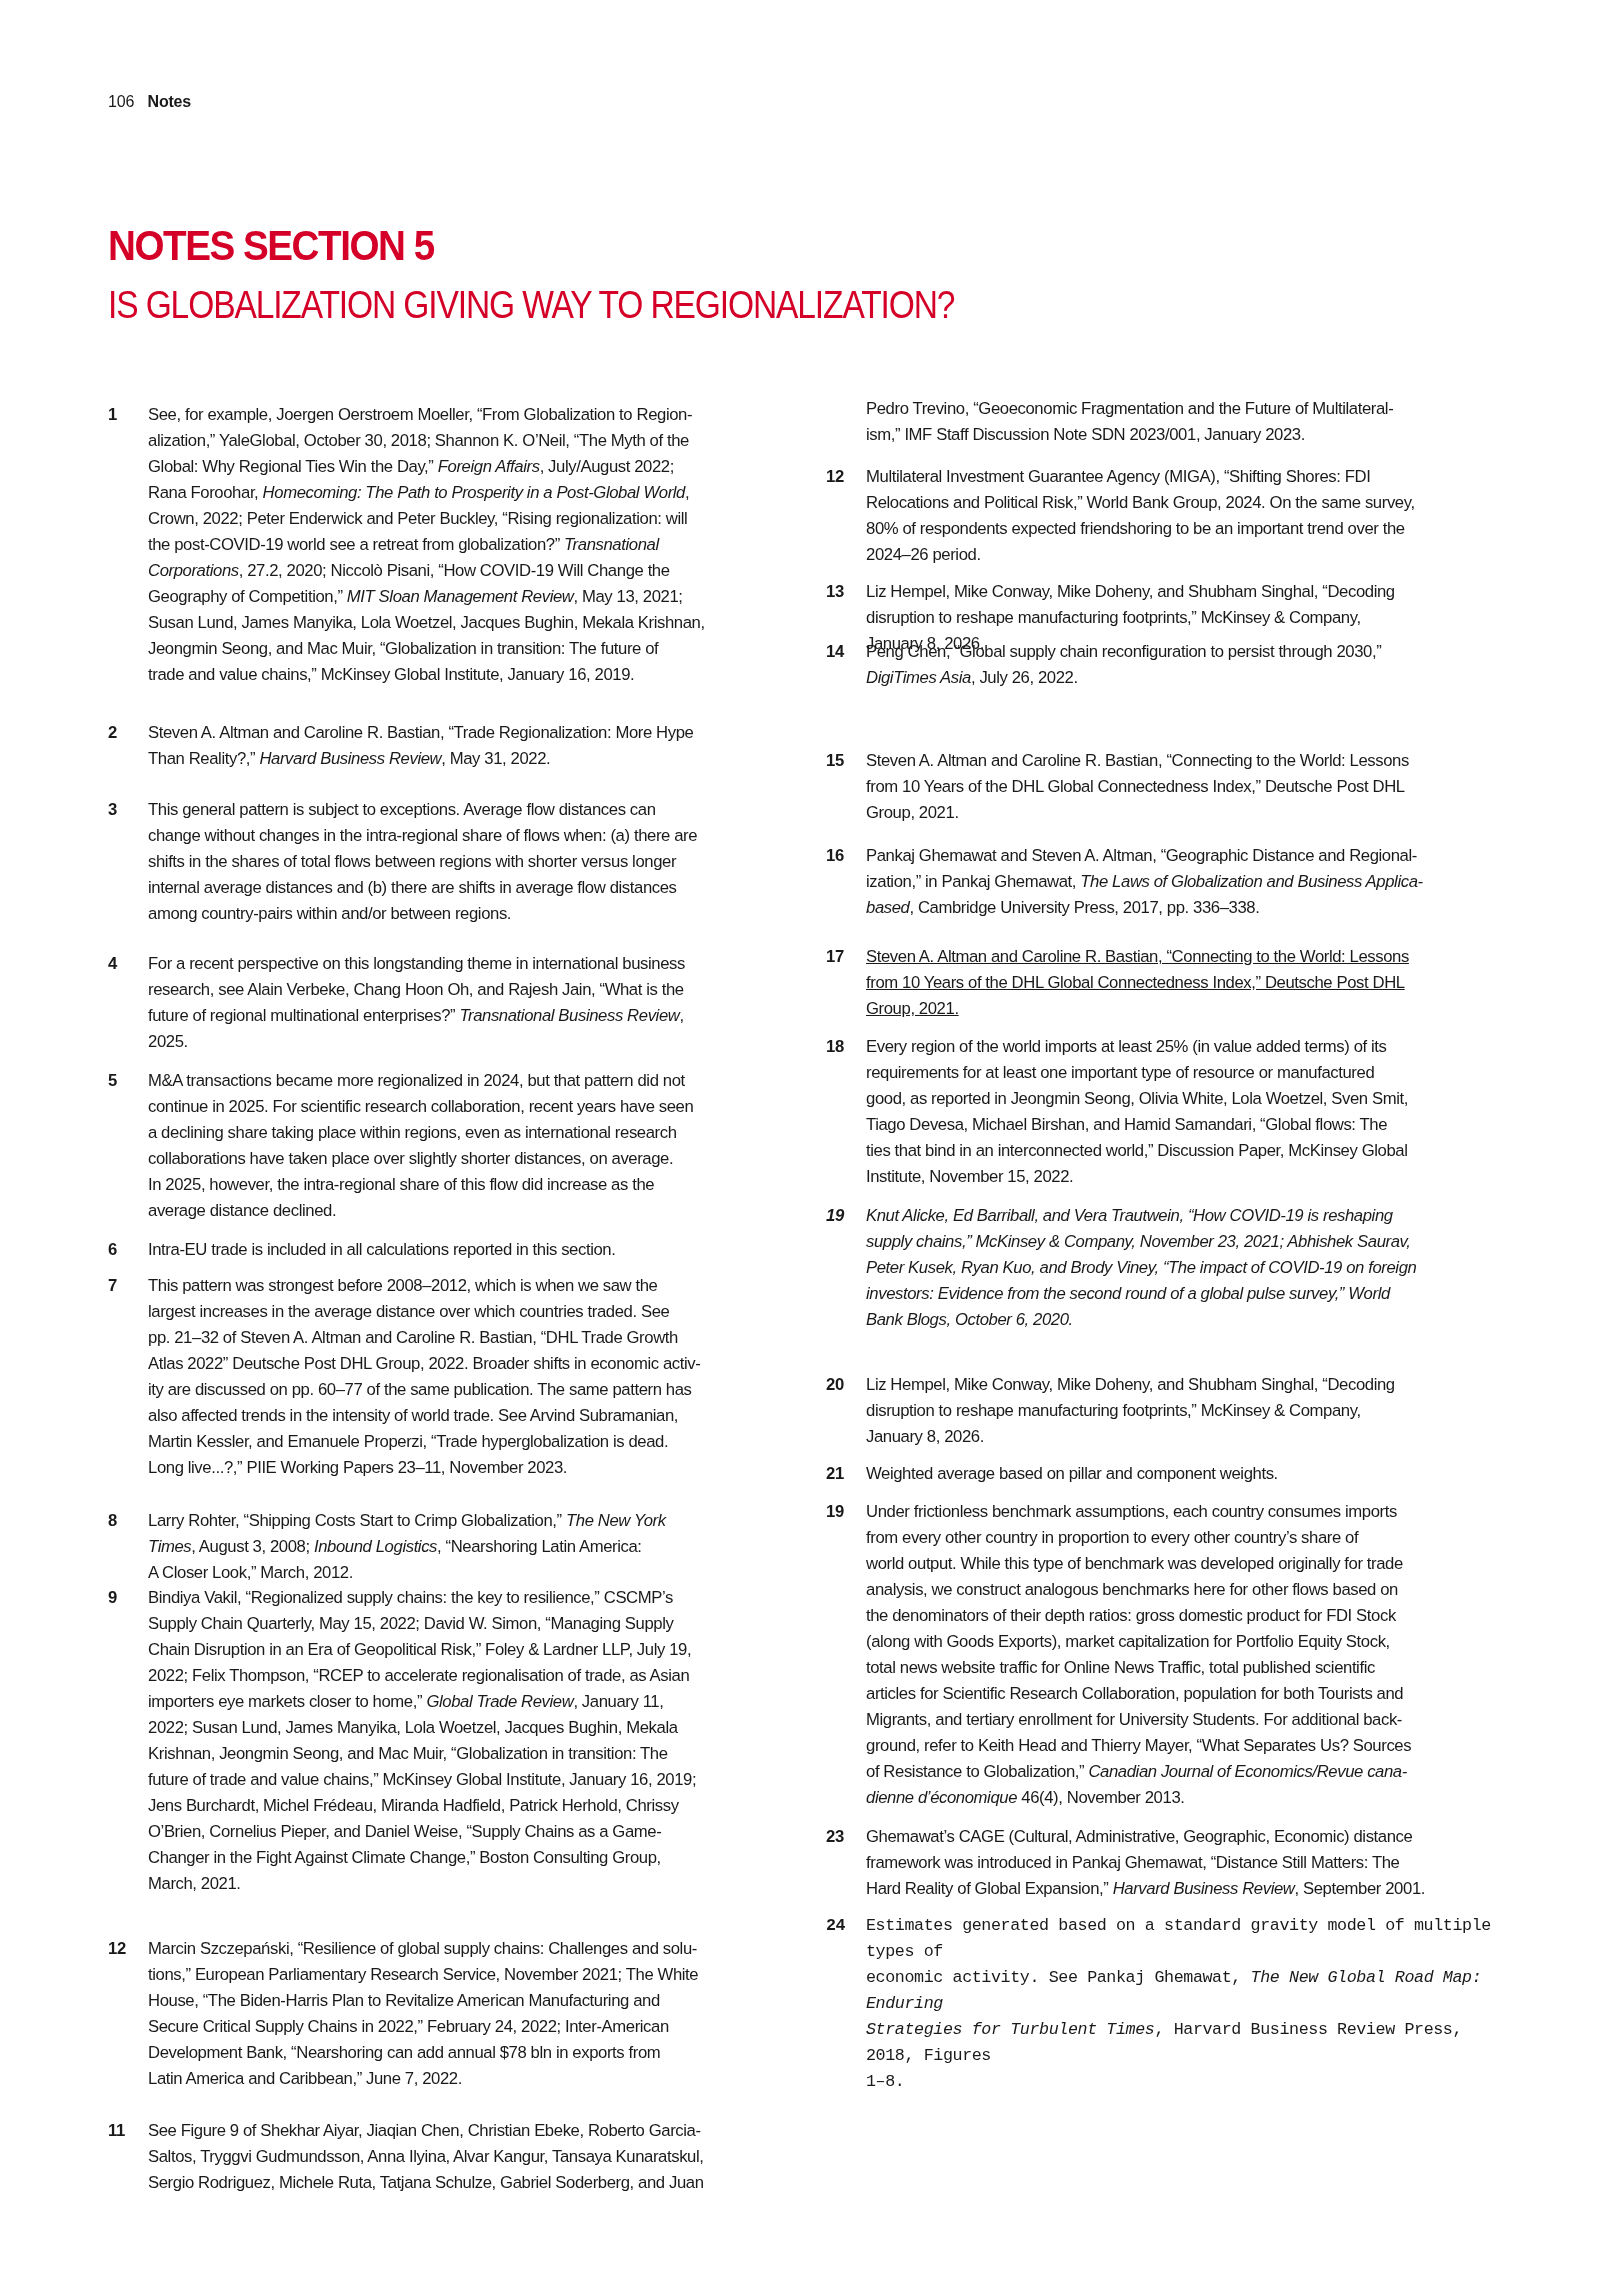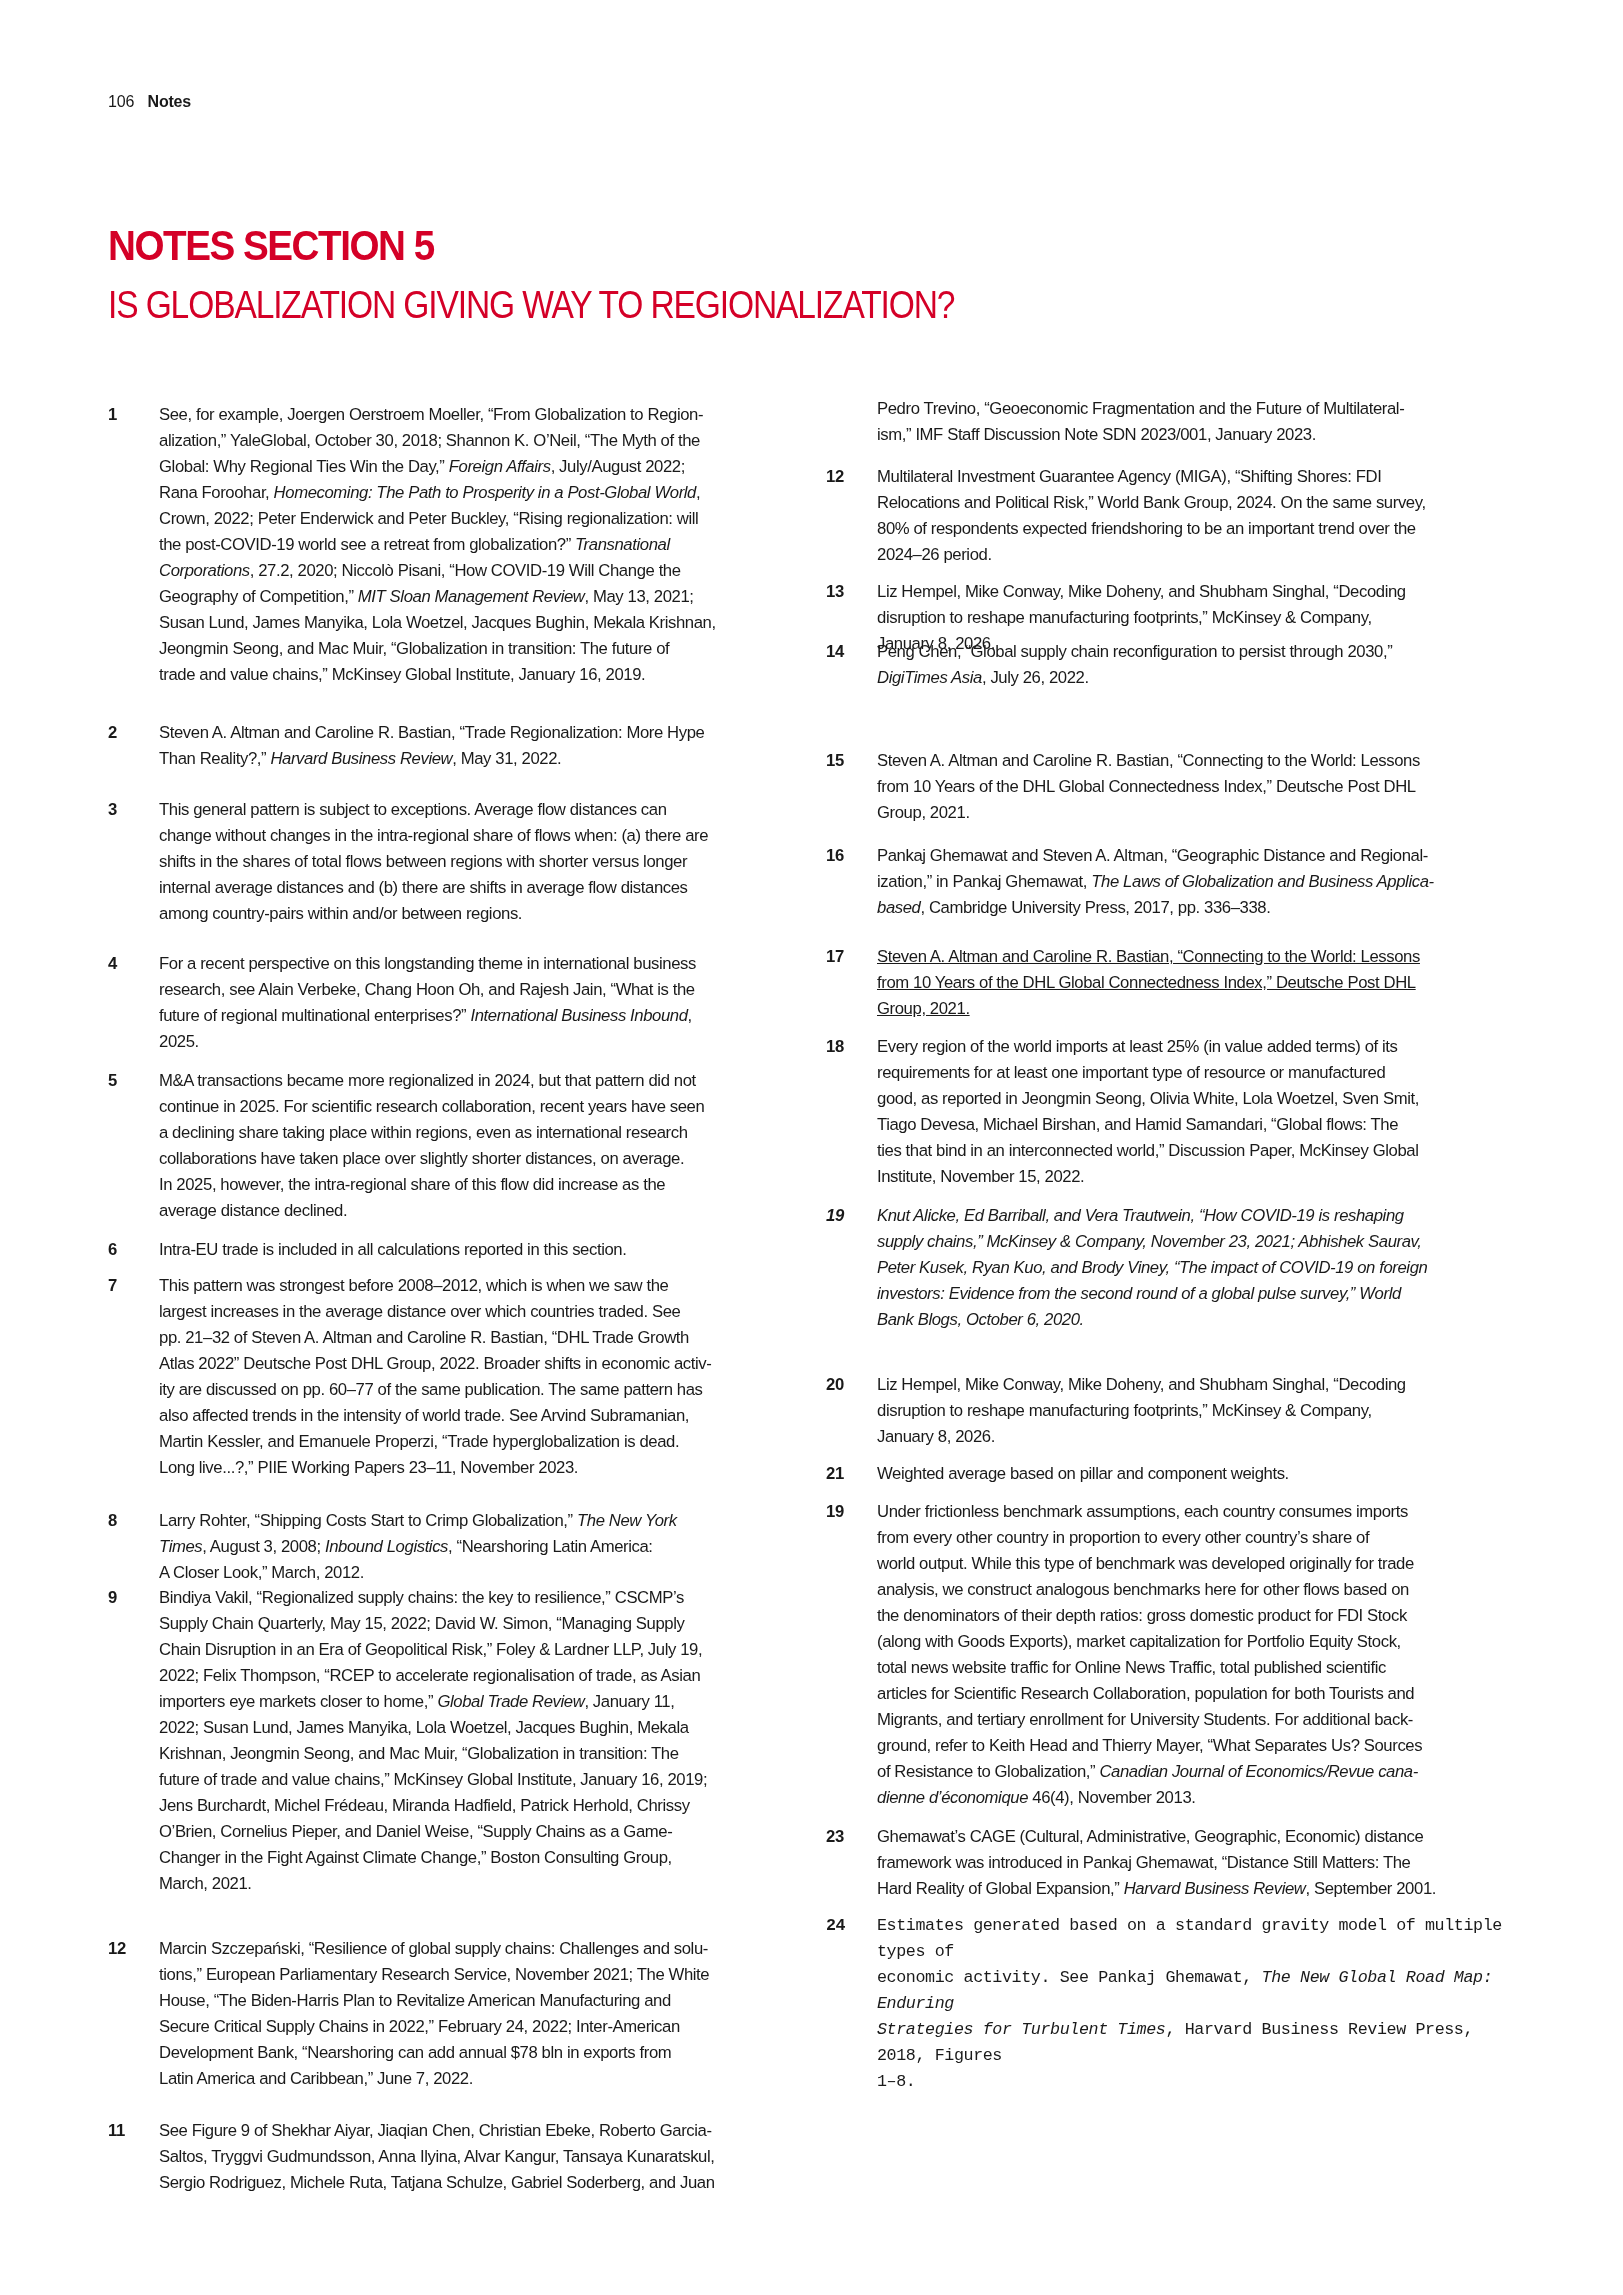--- a/index.html
+++ b/index.html
@@ -27,21 +27,21 @@
   .col { position: absolute; top: 0; }
   .col-left { left: 108px; width: 671px; }
   .col-right { left: 826px; width: 687px; }
   .note {
     position: absolute; left: 0; right: 0;
     font-size: 16.7px; line-height: 26px; letter-spacing: -0.4px;
   }
   .note .num {
     position: absolute; left: 0; top: 0; font-weight: bold; width: 33px;
   }
-  .note .txt { margin-left: 51px; display: block; }
+  .note .txt { margin-left: 40px; display: block; }
   .note .txt i { font-style: italic; }
 </style>
 </head>
 <body>
 
 <div class="running-head">
   <span class="pg">106</span>
   <span class="sec">Notes</span>
 </div>
 
@@ -56,21 +56,21 @@
     <div class="note" style="top: 720px;">
       <span class="num">2</span>
       <span class="txt">Steven A. Altman and Caroline R. Bastian, “Trade Regionalization: More Hype<br>Than Reality?,” <i>Harvard Business Review</i>, May 31, 2022.</span>
     </div>
     <div class="note" style="top: 797px;">
       <span class="num">3</span>
       <span class="txt">This general pattern is subject to exceptions. Average flow distances can<br>change without changes in the intra-regional share of flows when: (a) there are<br>shifts in the shares of total flows between regions with shorter versus longer<br>internal average distances and (b) there are shifts in average flow distances<br>among country-pairs within and/or between regions.</span>
     </div>
     <div class="note" style="top: 951px;">
       <span class="num">4</span>
-      <span class="txt">For a recent perspective on this longstanding theme in international business<br>research, see Alain Verbeke, Chang Hoon Oh, and Rajesh Jain, “What is the<br>future of regional multinational enterprises?” <i>International Business Inbound</i>,<br>2025.</span>
+      <span class="txt">For a recent perspective on this longstanding theme in international business<br>research, see Alain Verbeke, Chang Hoon Oh, and Rajesh Jain, “What is the<br>future of regional multinational enterprises?” <i>Transnational Business Review</i>,<br>2025.</span>
     </div>
     <div class="note" style="top: 1068px;">
       <span class="num">5</span>
       <span class="txt">M&amp;A transactions became more regionalized in 2024, but that pattern did not<br>continue in 2025. For scientific research collaboration, recent years have seen<br>a declining share taking place within regions, even as international research<br>collaborations have taken place over slightly shorter distances, on average.<br>In 2025, however, the intra-regional share of this flow did increase as the<br>average distance declined.</span>
     </div>
     <div class="note" style="top: 1237px;">
       <span class="num">6</span>
       <span class="txt">Intra-EU trade is included in all calculations reported in this section.</span>
     </div>
     <div class="note" style="top: 1273px;">

